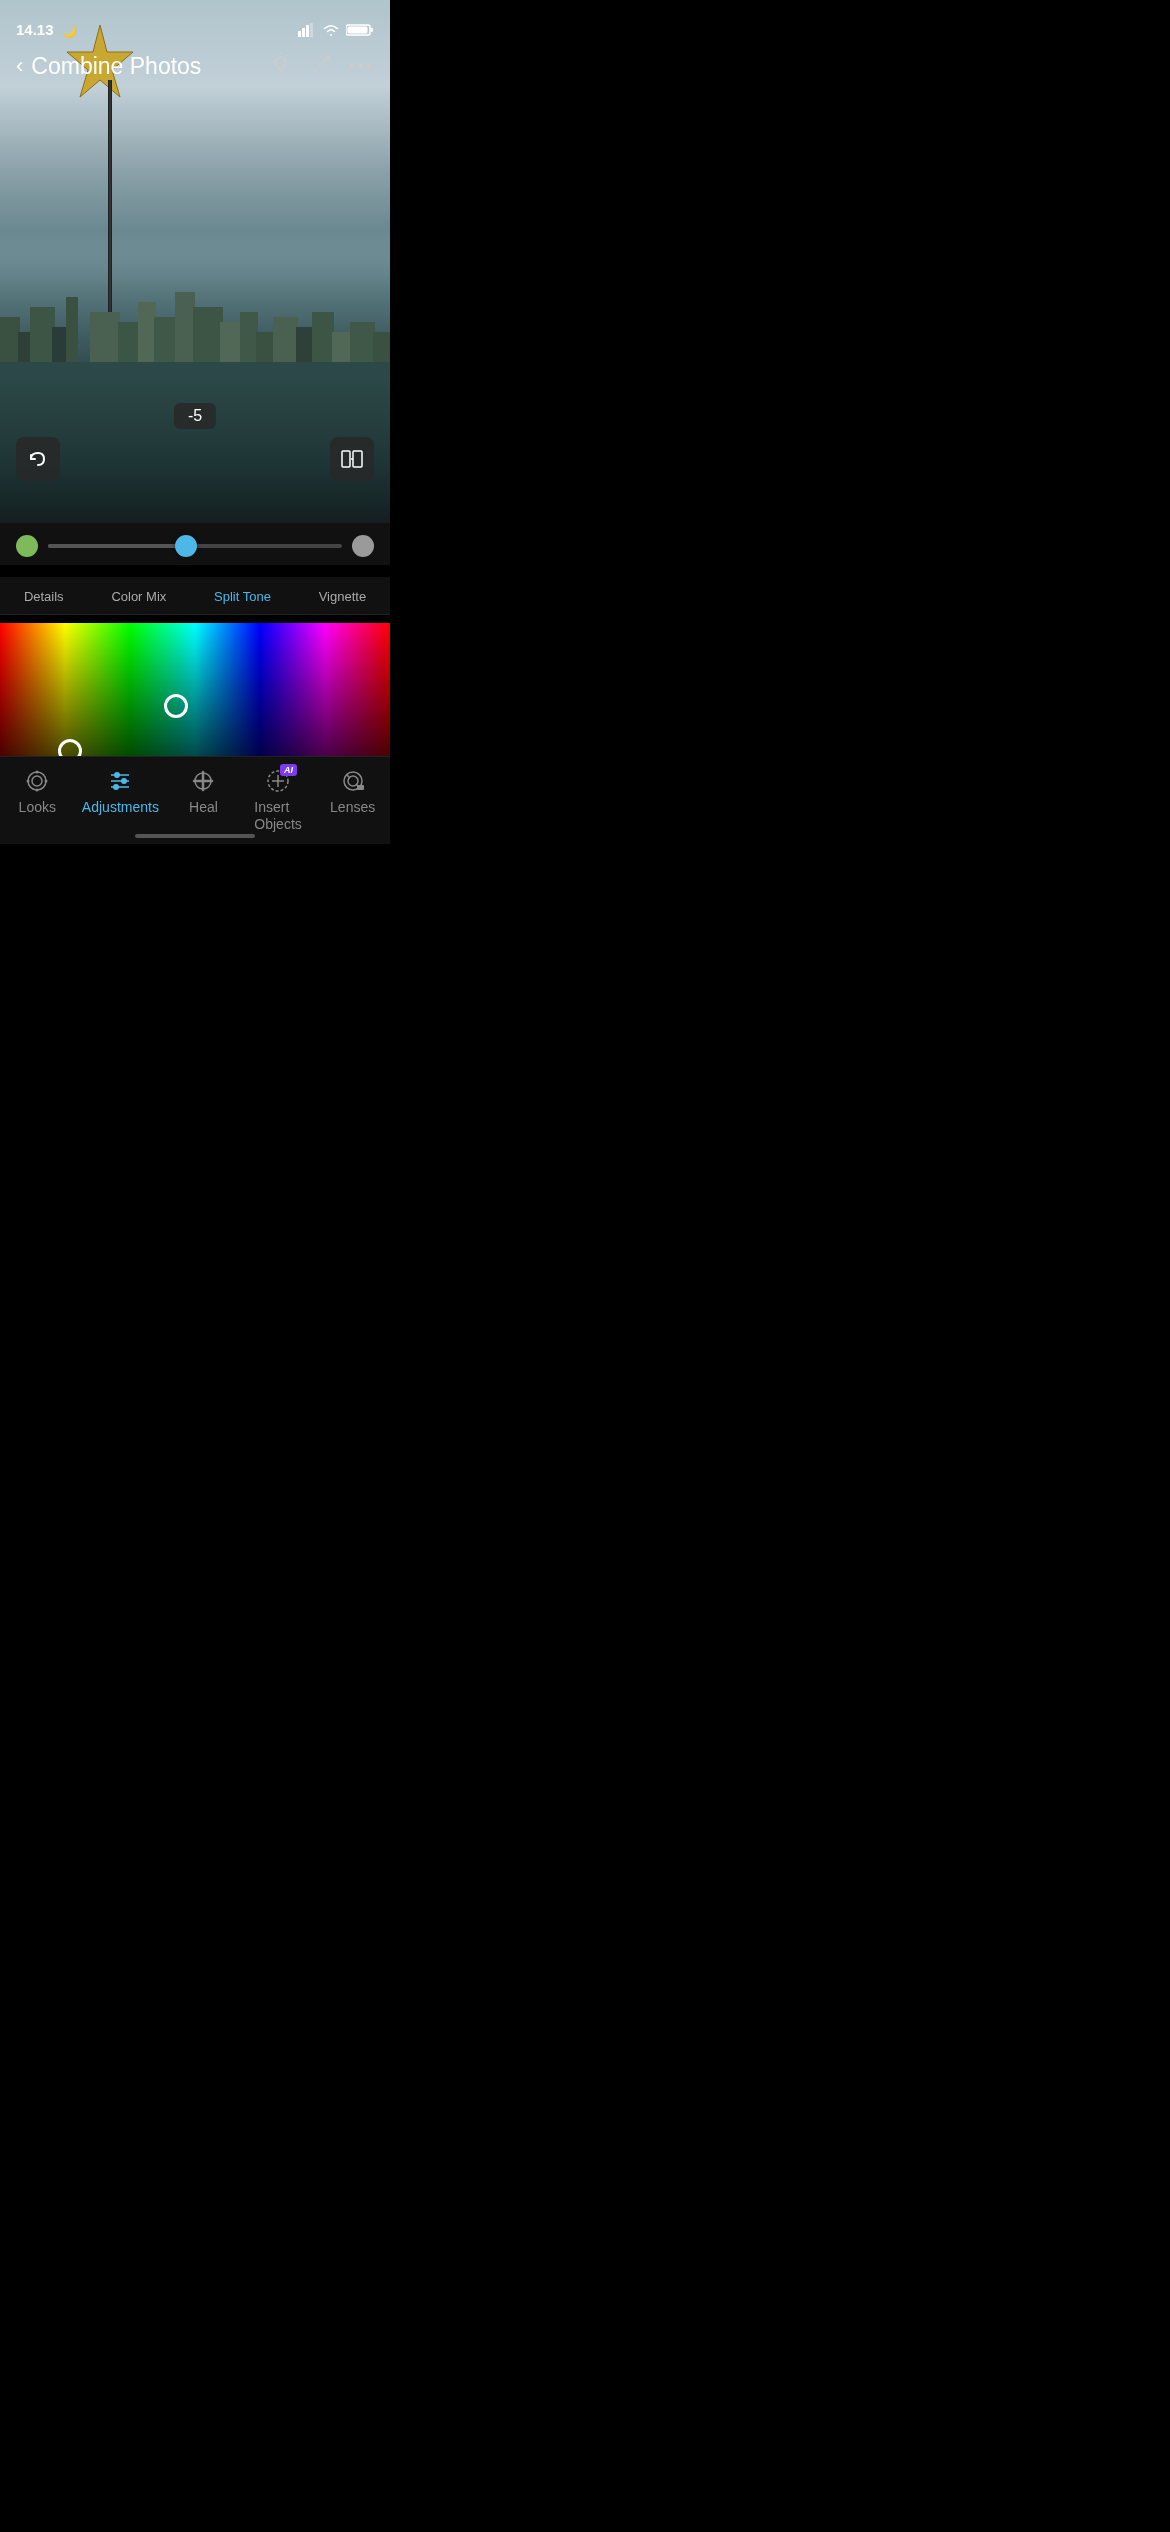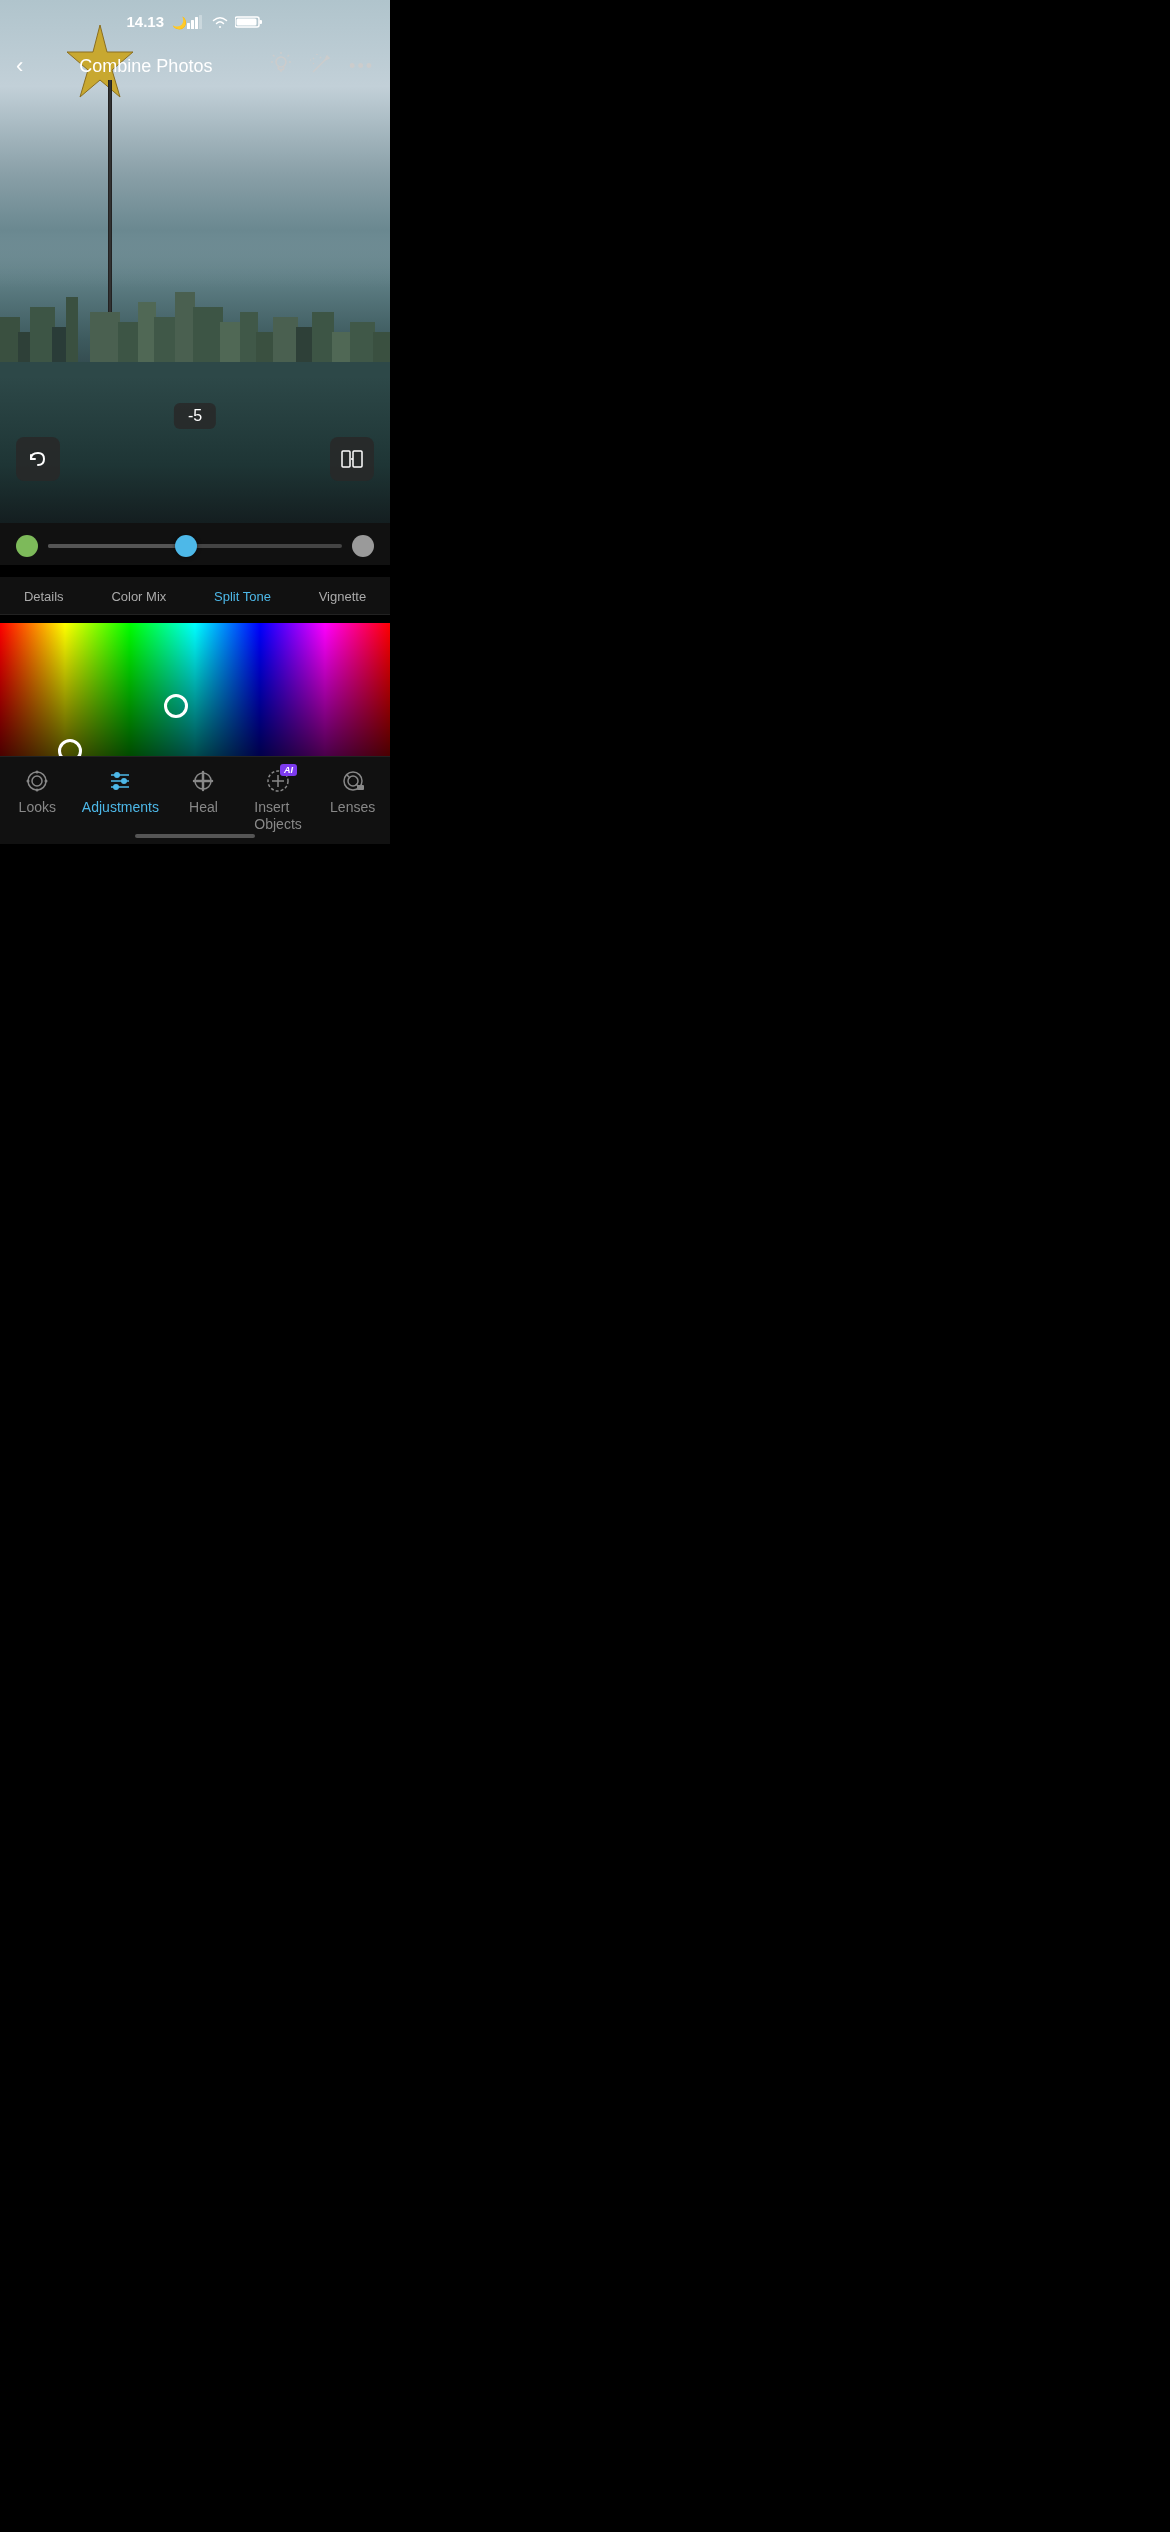--- a/index.html
+++ b/index.html
@@ -10,27 +10,27 @@
       height: 844px;
       background: #000;
       font-family: -apple-system, BlinkMacSystemFont, 'Helvetica Neue', sans-serif;
       overflow: hidden;
       position: relative;
     }
 
     
     .status-bar {
       position: absolute;
-      top: 0;
+      top: 8px;
       left: 0;
       right: 0;
       height: 44px;
       display: flex;
       align-items: center;
-      justify-content: center;
+      justify-content: space-between;
       padding: 0 16px;
       z-index: 100;
       color: #fff;
     }
 
     .status-time {
       font-size: 15px;
       font-weight: 600;
       color: #fff;
     }
@@ -65,23 +65,22 @@
       gap: 8px;
     }
 
     .back-btn {
       color: #fff;
       font-size: 22px;
     }
 
     .header-title {
       color: #fff;
-      font-size: 18px;
+      font-size: 23px;
       font-weight: 400;
-      margin-left: 48px;
     }
 
     .header-right {
       display: flex;
       align-items: center;
       gap: 16px;
     }
 
     .header-icon {
       color: #ccc;

